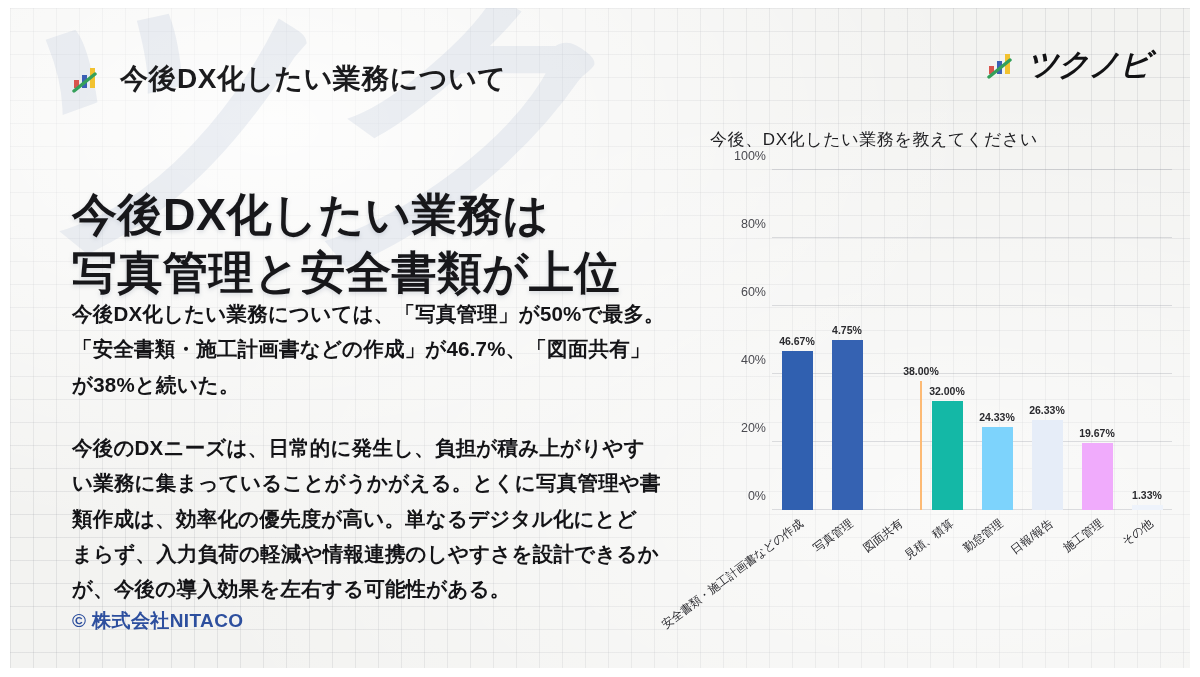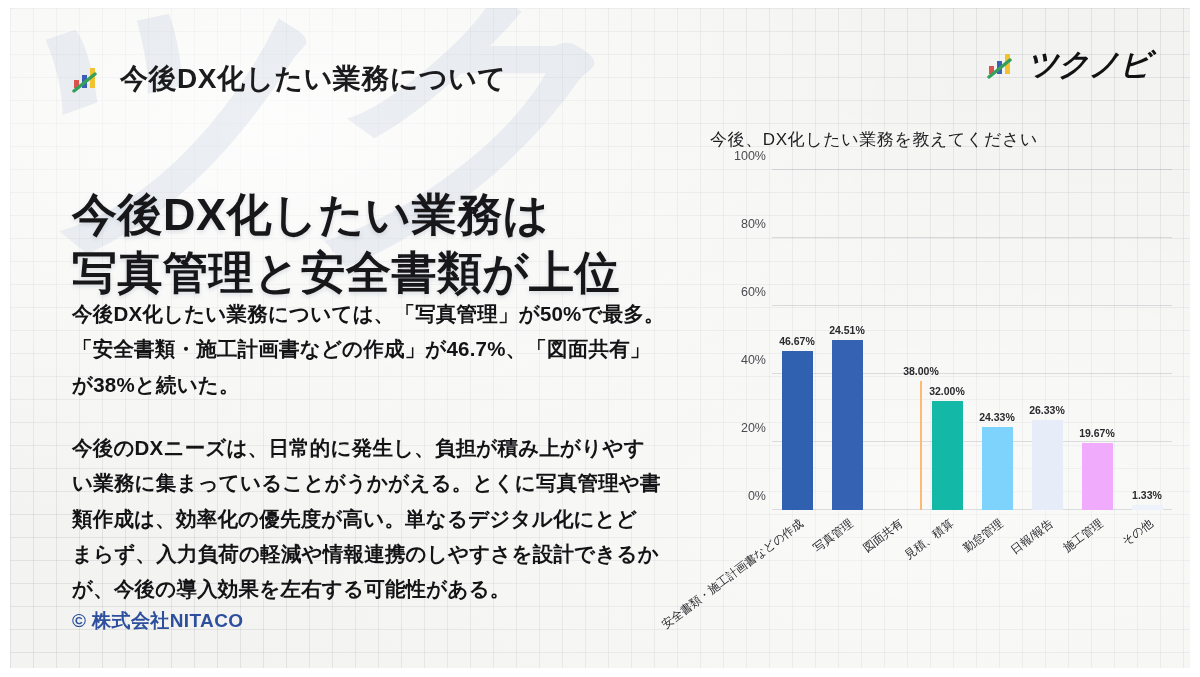--- a/index.html
+++ b/index.html
@@ -229,21 +229,21 @@
               <div class="ytick" style="bottom: 100%;">100%</div>
             </div>
           <div class="bars">
               <div class="bar-slot">
                 <div class="bar" style="height: 46.67%; background: rgb(48, 96, 176);">
                   <div class="bar-value">46.67%</div>
                 </div>
               </div>
               <div class="bar-slot">
                 <div class="bar" style="height: 50%; background: rgb(53, 98, 178);">
-                  <div class="bar-value">24.51%</div>
+                  <div class="bar-value">4.75%</div>
                 </div>
               </div>
               <div class="bar-slot">
                 <div class="bar" style="height: 38%; background: #fdba74; margin-left: 48px;">
                   <div class="bar-value">38.00%</div>
                 </div>
               </div>
               <div class="bar-slot">
                 <div class="bar" style="height: 32%; background: #14b8a6;">
                   <div class="bar-value">32.00%</div>

